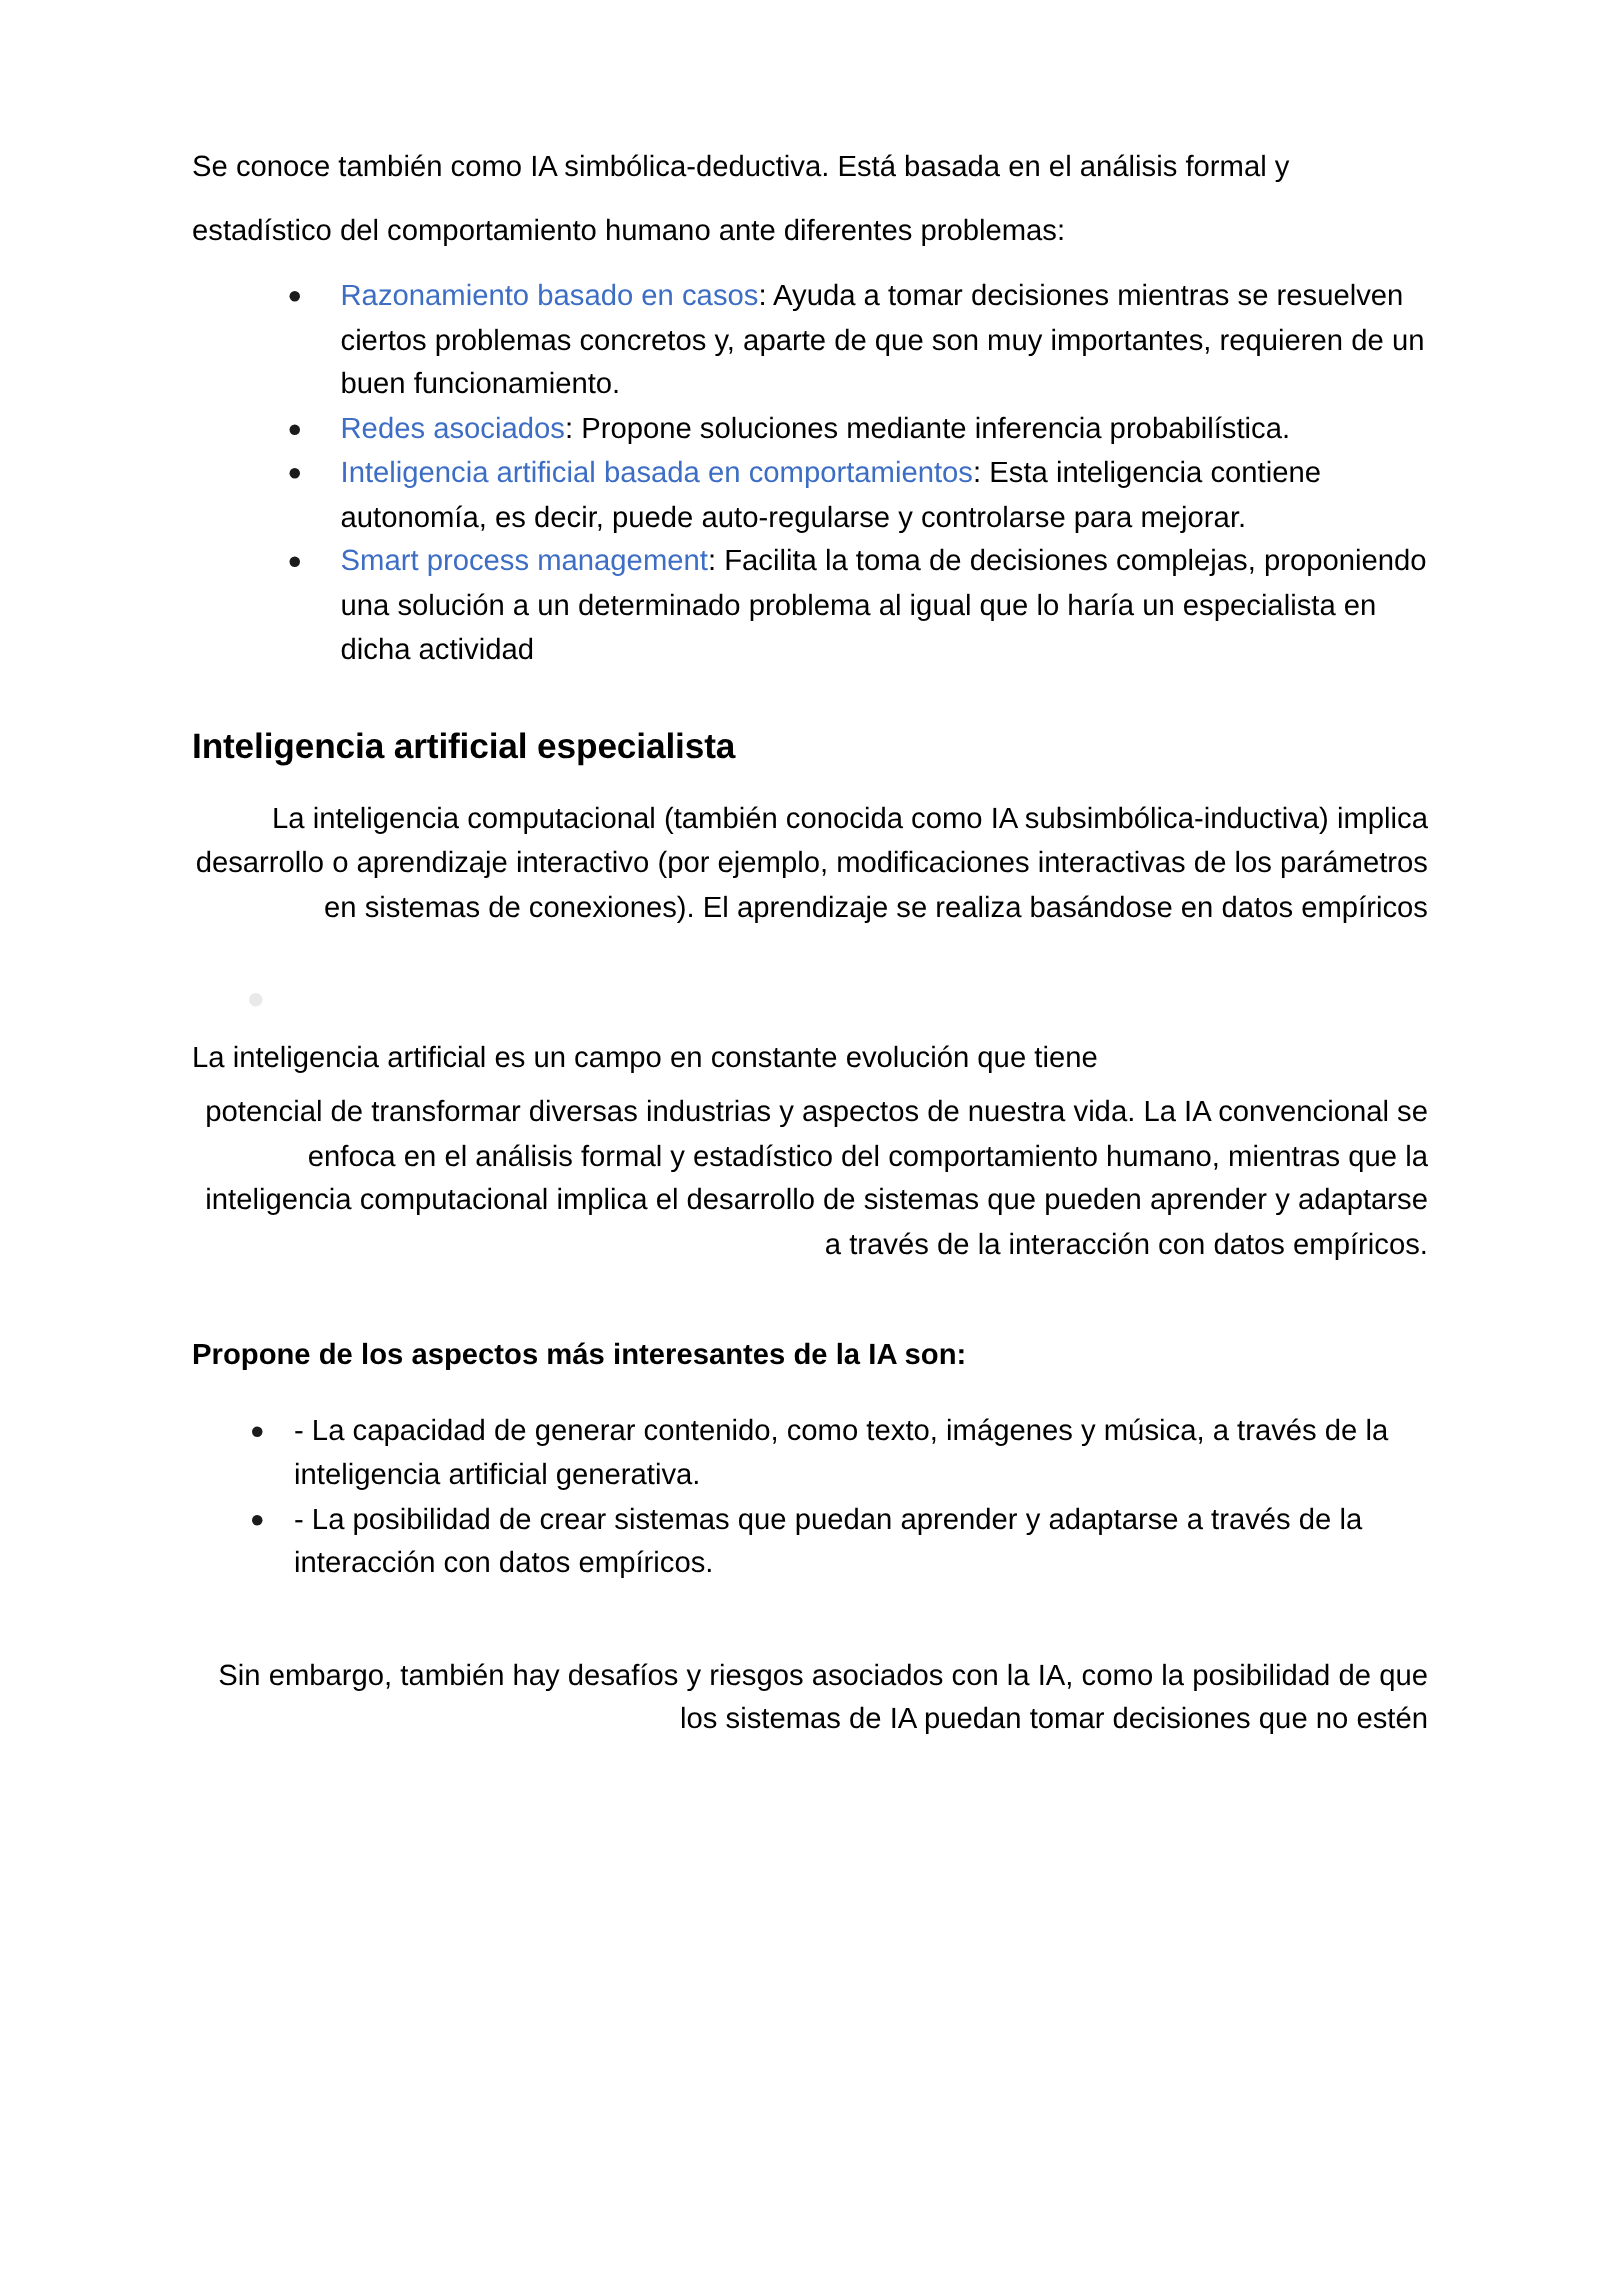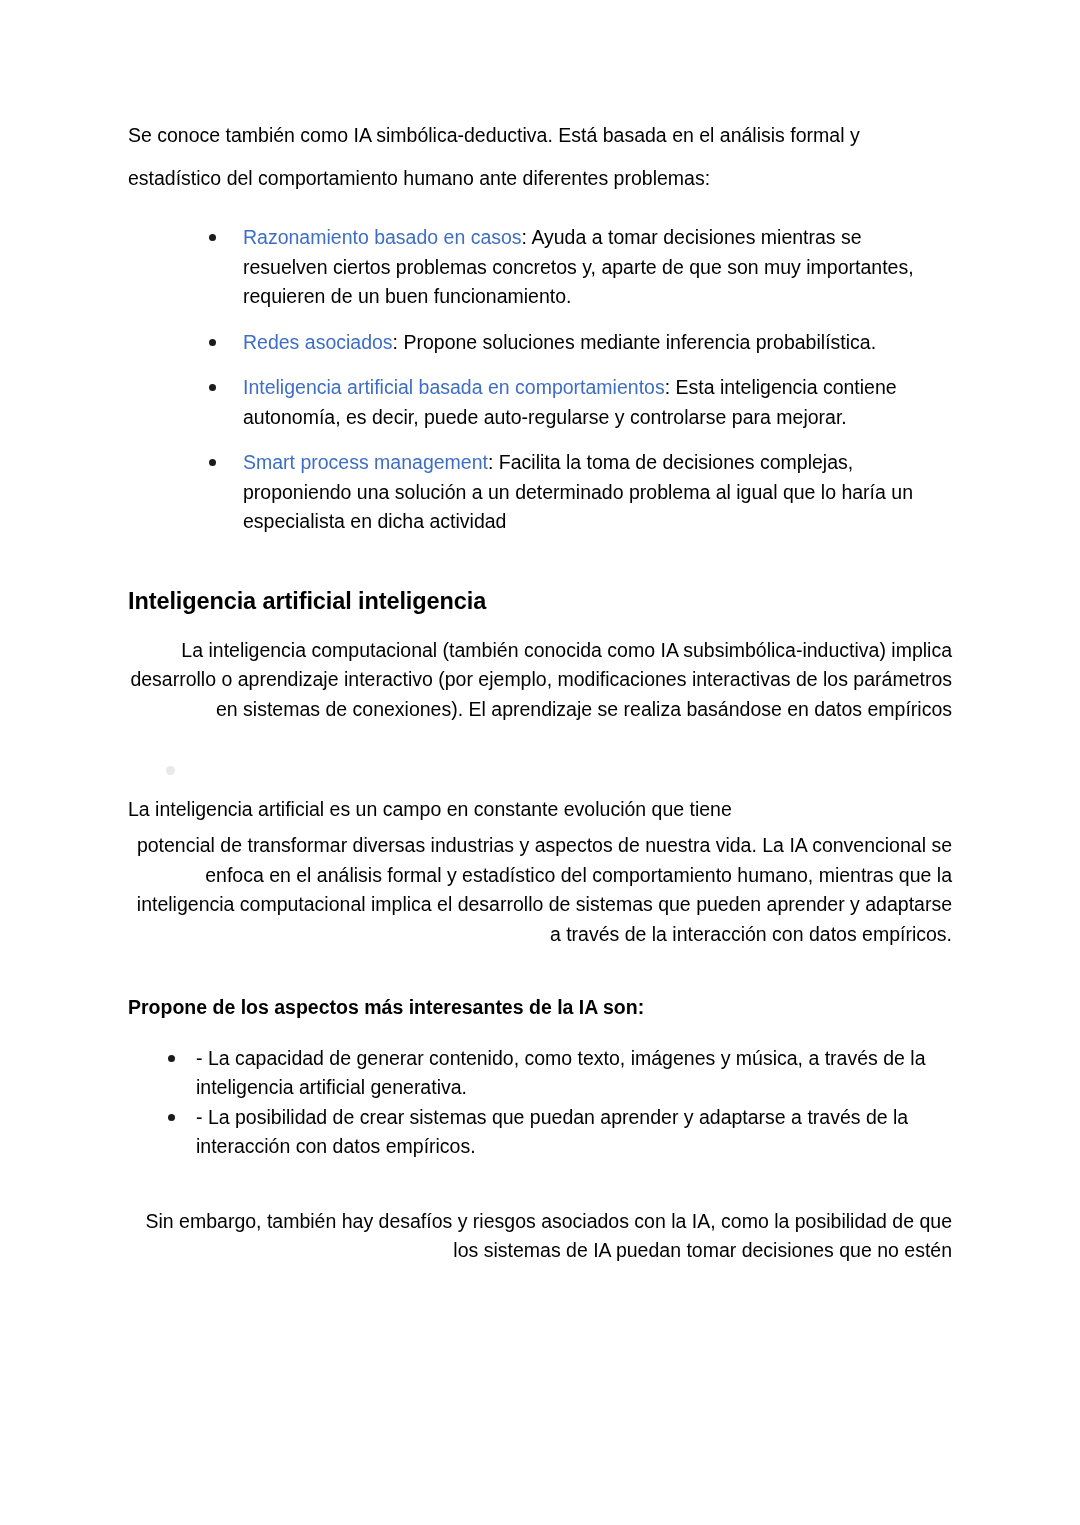--- a/index.html
+++ b/index.html
@@ -39,21 +39,21 @@
   }
   .p-loose {
     line-height: 43px;
   }
   .p-tight {
     line-height: 29.5px;
     text-align: right;
   }
 
   .intro-para {
-    padding-top: 114px;
+    padding-top: 90px;
   }
 
   
   .h-section {
     margin: 0;
     font-size: 23.5px;
     font-weight: bold;
     line-height: 30px;
     letter-spacing: -0.1px;
     color: #000000;
@@ -82,21 +82,21 @@
     content: "";
     position: absolute;
     width: 7px;
     height: 7px;
     border-radius: 50%;
     background: #1b1b1b;
   }
   
   .list-a li {
     padding-left: 99px;
-    margin: 16px;
+    margin: 0;
   }
   .list-a li::before {
     left: 65px;
     top: 11px;
   }
   
   .list-b li {
     padding-left: 68px;
     margin: 0;
   }
@@ -155,21 +155,21 @@
       <li>
         <span class="term">Inteligencia artificial basada en comportamientos</span><span>: </span><span>Esta inteligencia contiene autonomía, es decir, puede auto-regularse y controlarse para mejorar.</span>
       </li>
       <li>
         <span class="term">Smart process management</span><span>: </span><span>Facilita la toma de decisiones complejas, proponiendo una solución a un determinado problema al igual que lo haría un especialista en dicha actividad</span>
       </li>
     </ul>
 
     <div class="gap-after-list"></div>
 
-    <h2 class="h-section">Inteligencia artificial inteligencia</h2>
+    <h2 class="h-section">Inteligencia artificial especialista</h2>
 
     <div class="gap-after-h"></div>
 
     <p class="p-tight">La inteligencia computacional (también conocida como IA subsimbólica-inductiva) implica desarrollo o aprendizaje interactivo (por ejemplo, modificaciones interactivas de los parámetros en sistemas de conexiones). El aprendizaje se realiza basándose en datos empíricos</p>
 
     <div class="gap-ghost-top"></div>
 
     <div class="ghost-bullet-row"></div>
 
     <div class="gap-ghost-bot"></div>

